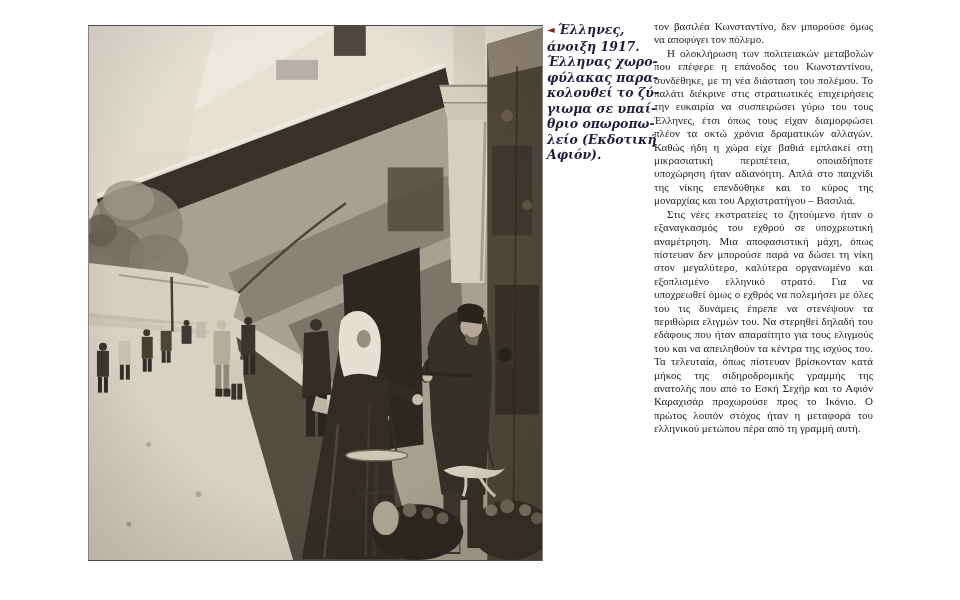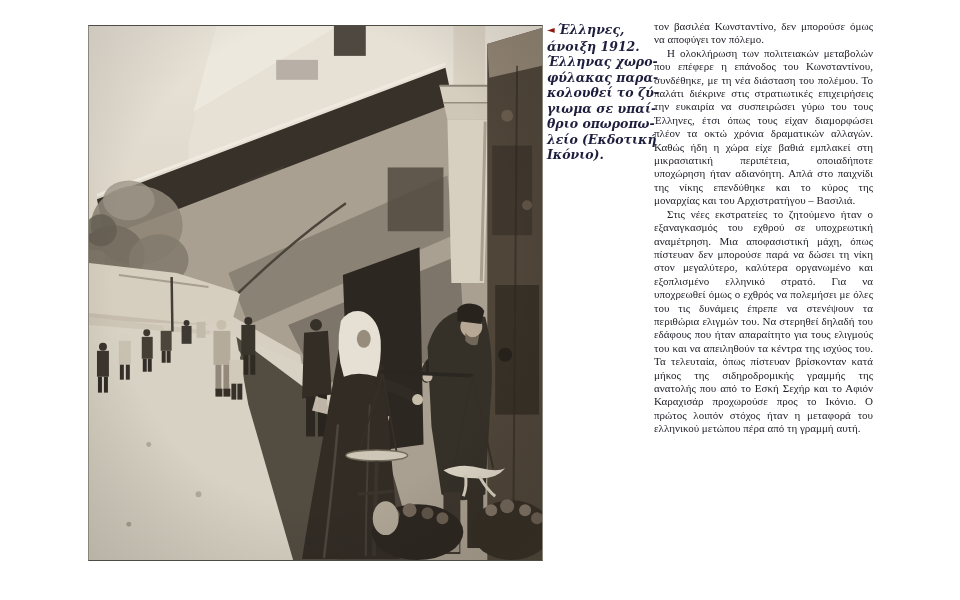--- a/index.html
+++ b/index.html
@@ -260,28 +260,28 @@
         <ellipse cx="298" cy="494" rx="13" ry="17" fill="#b0a697"></ellipse>
       </g>
 
       <rect x="0" y="0" width="455" height="536" fill="#c8b89e" opacity="0.07"></rect>
       <rect x="0" y="0" width="455" height="536" fill="url(#vig)"></rect>
     </svg>
   </figure>
 
   <aside class="caption">
     <div class="cap-line"><span class="arrow">◄</span><span>Έλληνες,</span></div>
-    <div class="cap-line">άνοιξη 1912.</div>
+    <div class="cap-line">άνοιξη 1917.</div>
     <div class="cap-line">Έλληνας χωρο-</div>
     <div class="cap-line">φύλακας παρα-</div>
     <div class="cap-line">κολουθεί το ζύ-</div>
     <div class="cap-line">γιωμα σε υπαί-</div>
     <div class="cap-line">θριο οπωροπω-</div>
     <div class="cap-line">λείο (Εκδοτική</div>
-    <div class="cap-line">Ικόνιο).</div>
+    <div class="cap-line">Αφιόν).</div>
   </aside>
 
   <article class="article">
     <p>τον βασιλέα Κωνσταντίνο, δεν μπορούσε όμως να αποφύγει τον πόλεμο.</p>
     <p class="indent">Η ολοκλήρωση των πολιτειακών μεταβολών που επέφερε η επάνοδος του Κωνσταντίνου, συνδέθηκε, με τη νέα διάσταση του πολέμου. Το παλάτι διέκρινε στις στρατιωτικές επιχειρήσεις την ευκαιρία να συσπειρώσει γύρω του τους Έλληνες, έτσι όπως τους είχαν διαμορφώσει πλέον τα οκτώ χρόνια δραματικών αλλαγών. Καθώς ήδη η χώρα είχε βαθιά εμπλακεί στη μικρασιατική περιπέτεια, οποιαδήποτε υποχώρηση ήταν αδιανόητη. Απλά στο παιχνίδι της νίκης επενδύθηκε και το κύρος της μοναρχίας και του Αρχιστρατήγου – Βασιλιά.</p>
     <p class="indent">Στις νέες εκστρατείες το ζητούμενο ήταν ο εξαναγκασμός του εχθρού σε υποχρεωτική αναμέτρηση. Μια αποφασιστική μάχη, όπως πίστευαν δεν μπορούσε παρά να δώσει τη νίκη στον μεγαλύτερο, καλύτερα οργανωμένο και εξοπλισμένο ελληνικό στρατό. Για να υποχρεωθεί όμως ο εχθρός να πολεμήσει με όλες του τις δυνάμεις έπρεπε να στενέψουν τα περιθώρια ελιγμών του. Να στερηθεί δηλαδή του εδάφους που ήταν απαραίτητο για τους ελιγμούς του και να απειληθούν τα κέντρα της ισχύος του. Τα τελευταία, όπως πίστευαν βρίσκονταν κατά μήκος της σιδηροδρομικής γραμμής της ανατολής που από το Εσκή Σεχήρ και το Αφιόν Καραχισάρ προχωρούσε προς το Ικόνιο. Ο πρώτος λοιπόν στόχος ήταν η μεταφορά του ελληνικού μετώπου πέρα από τη γραμμή αυτή.</p>
   </article>
 
 </div>
 

